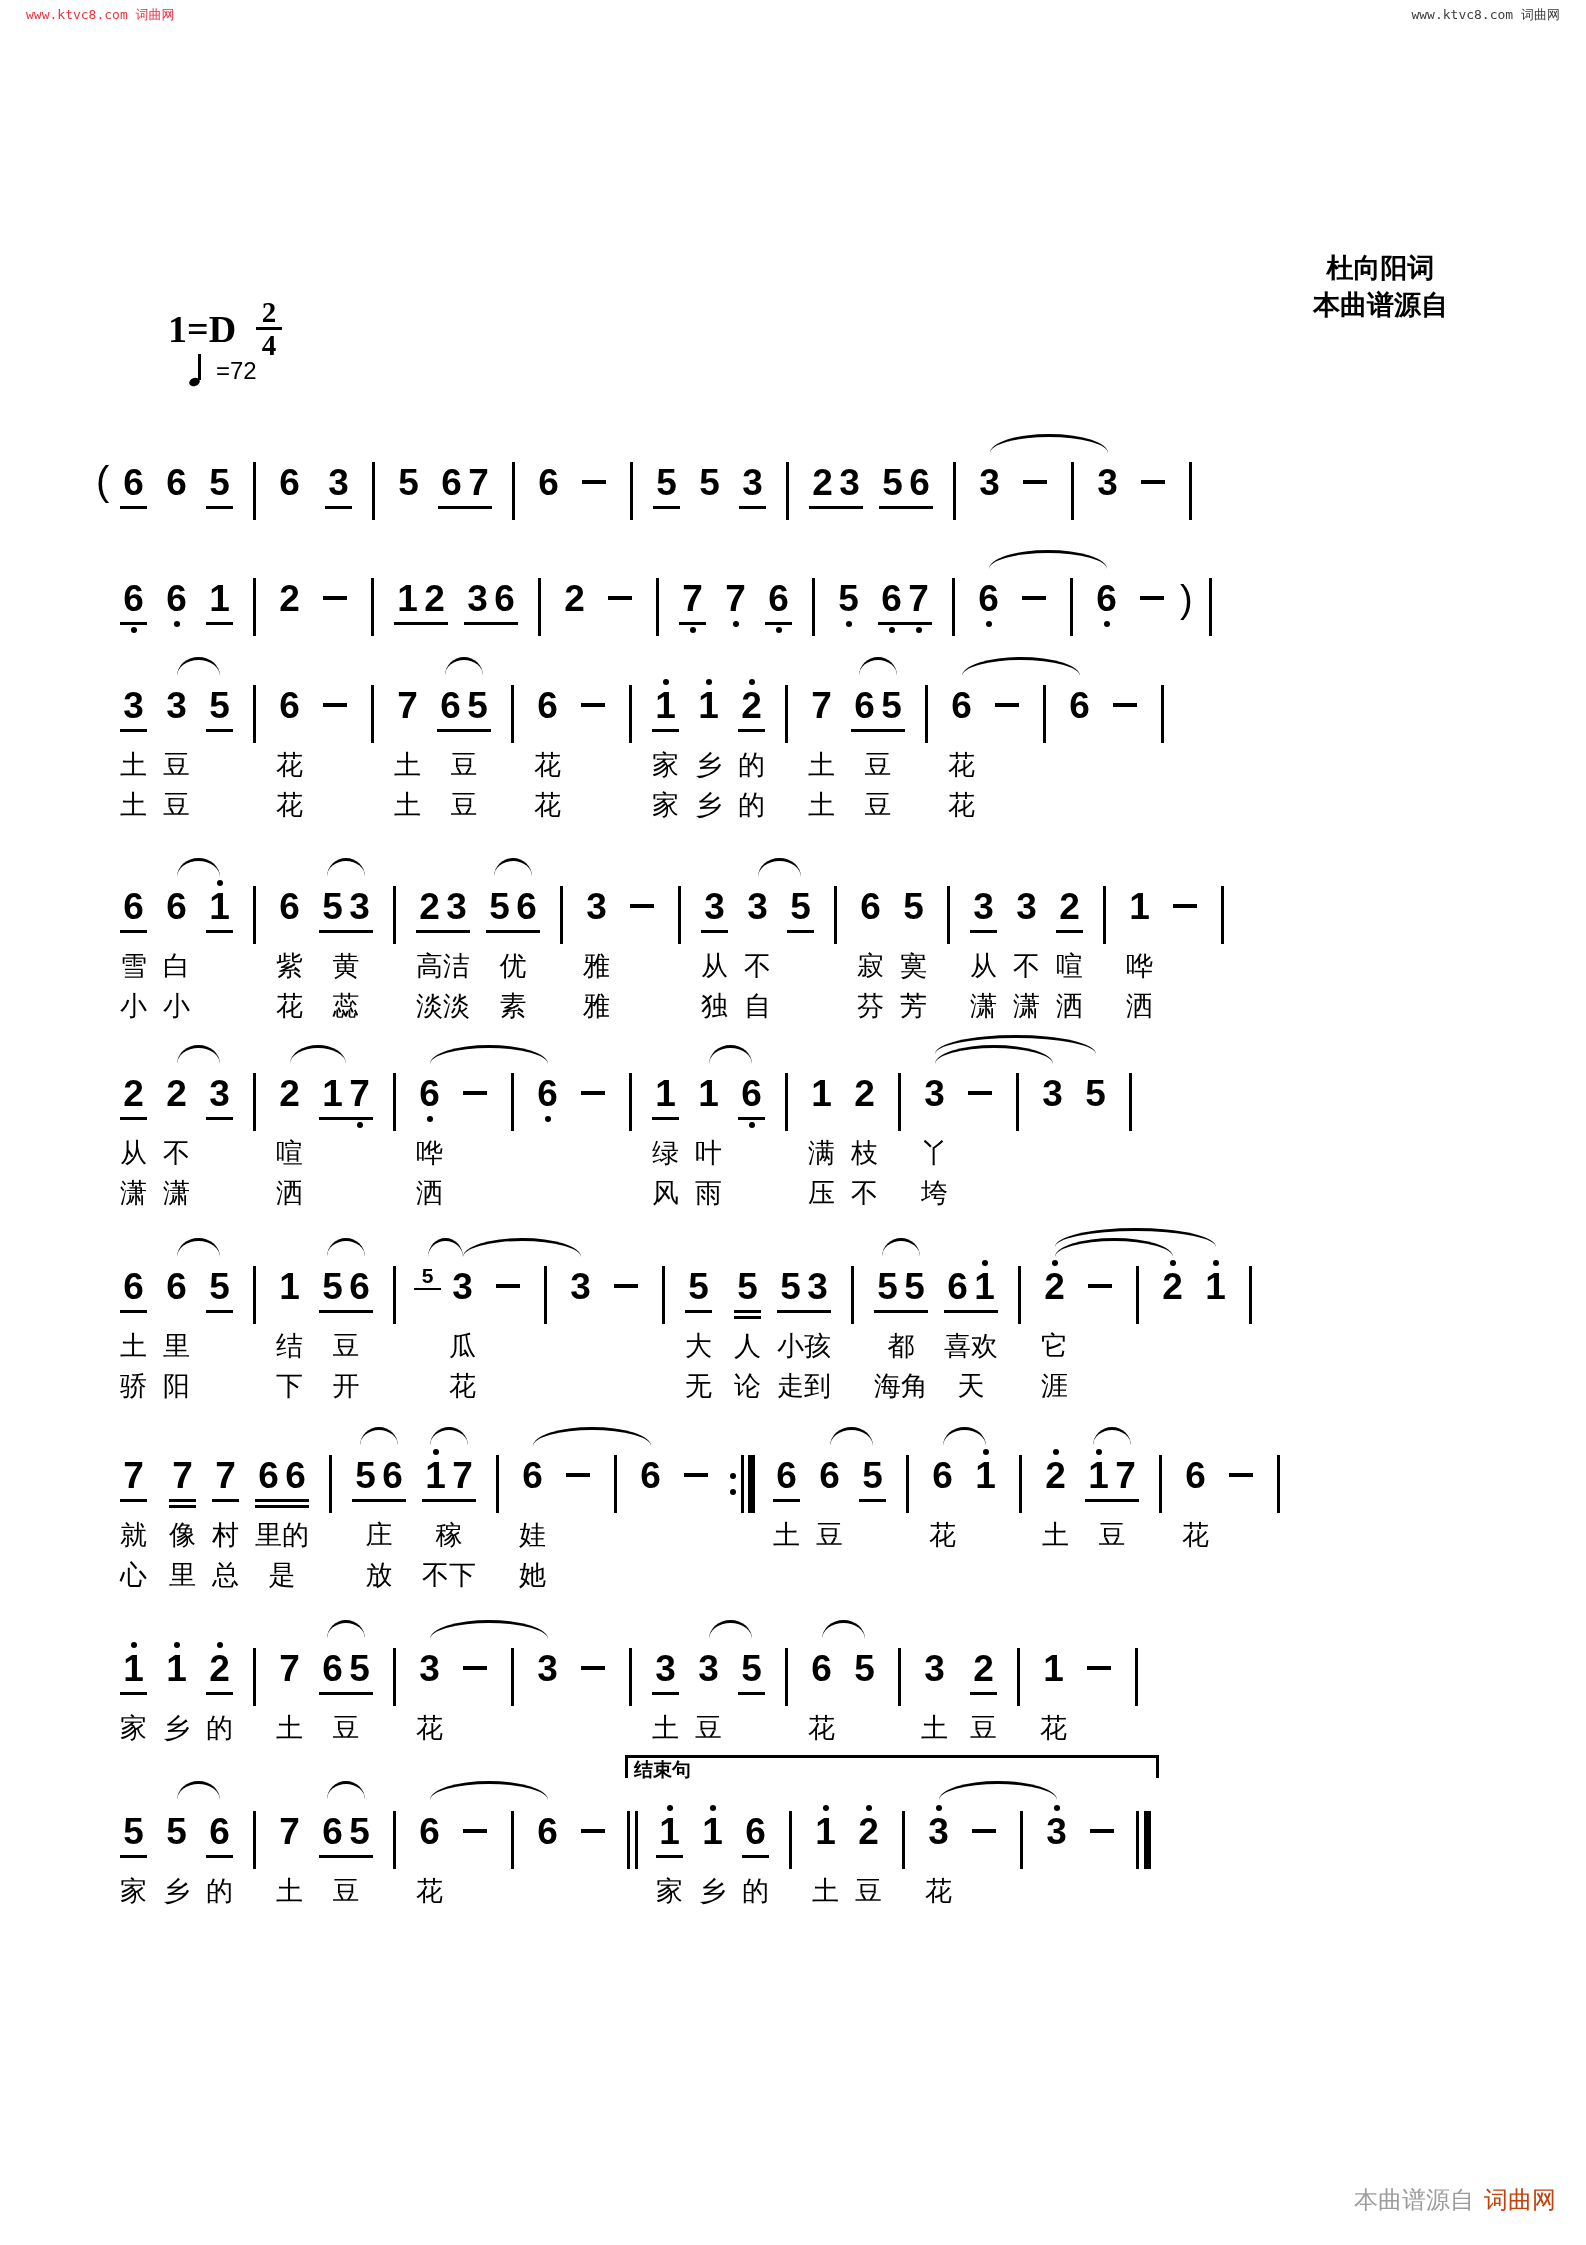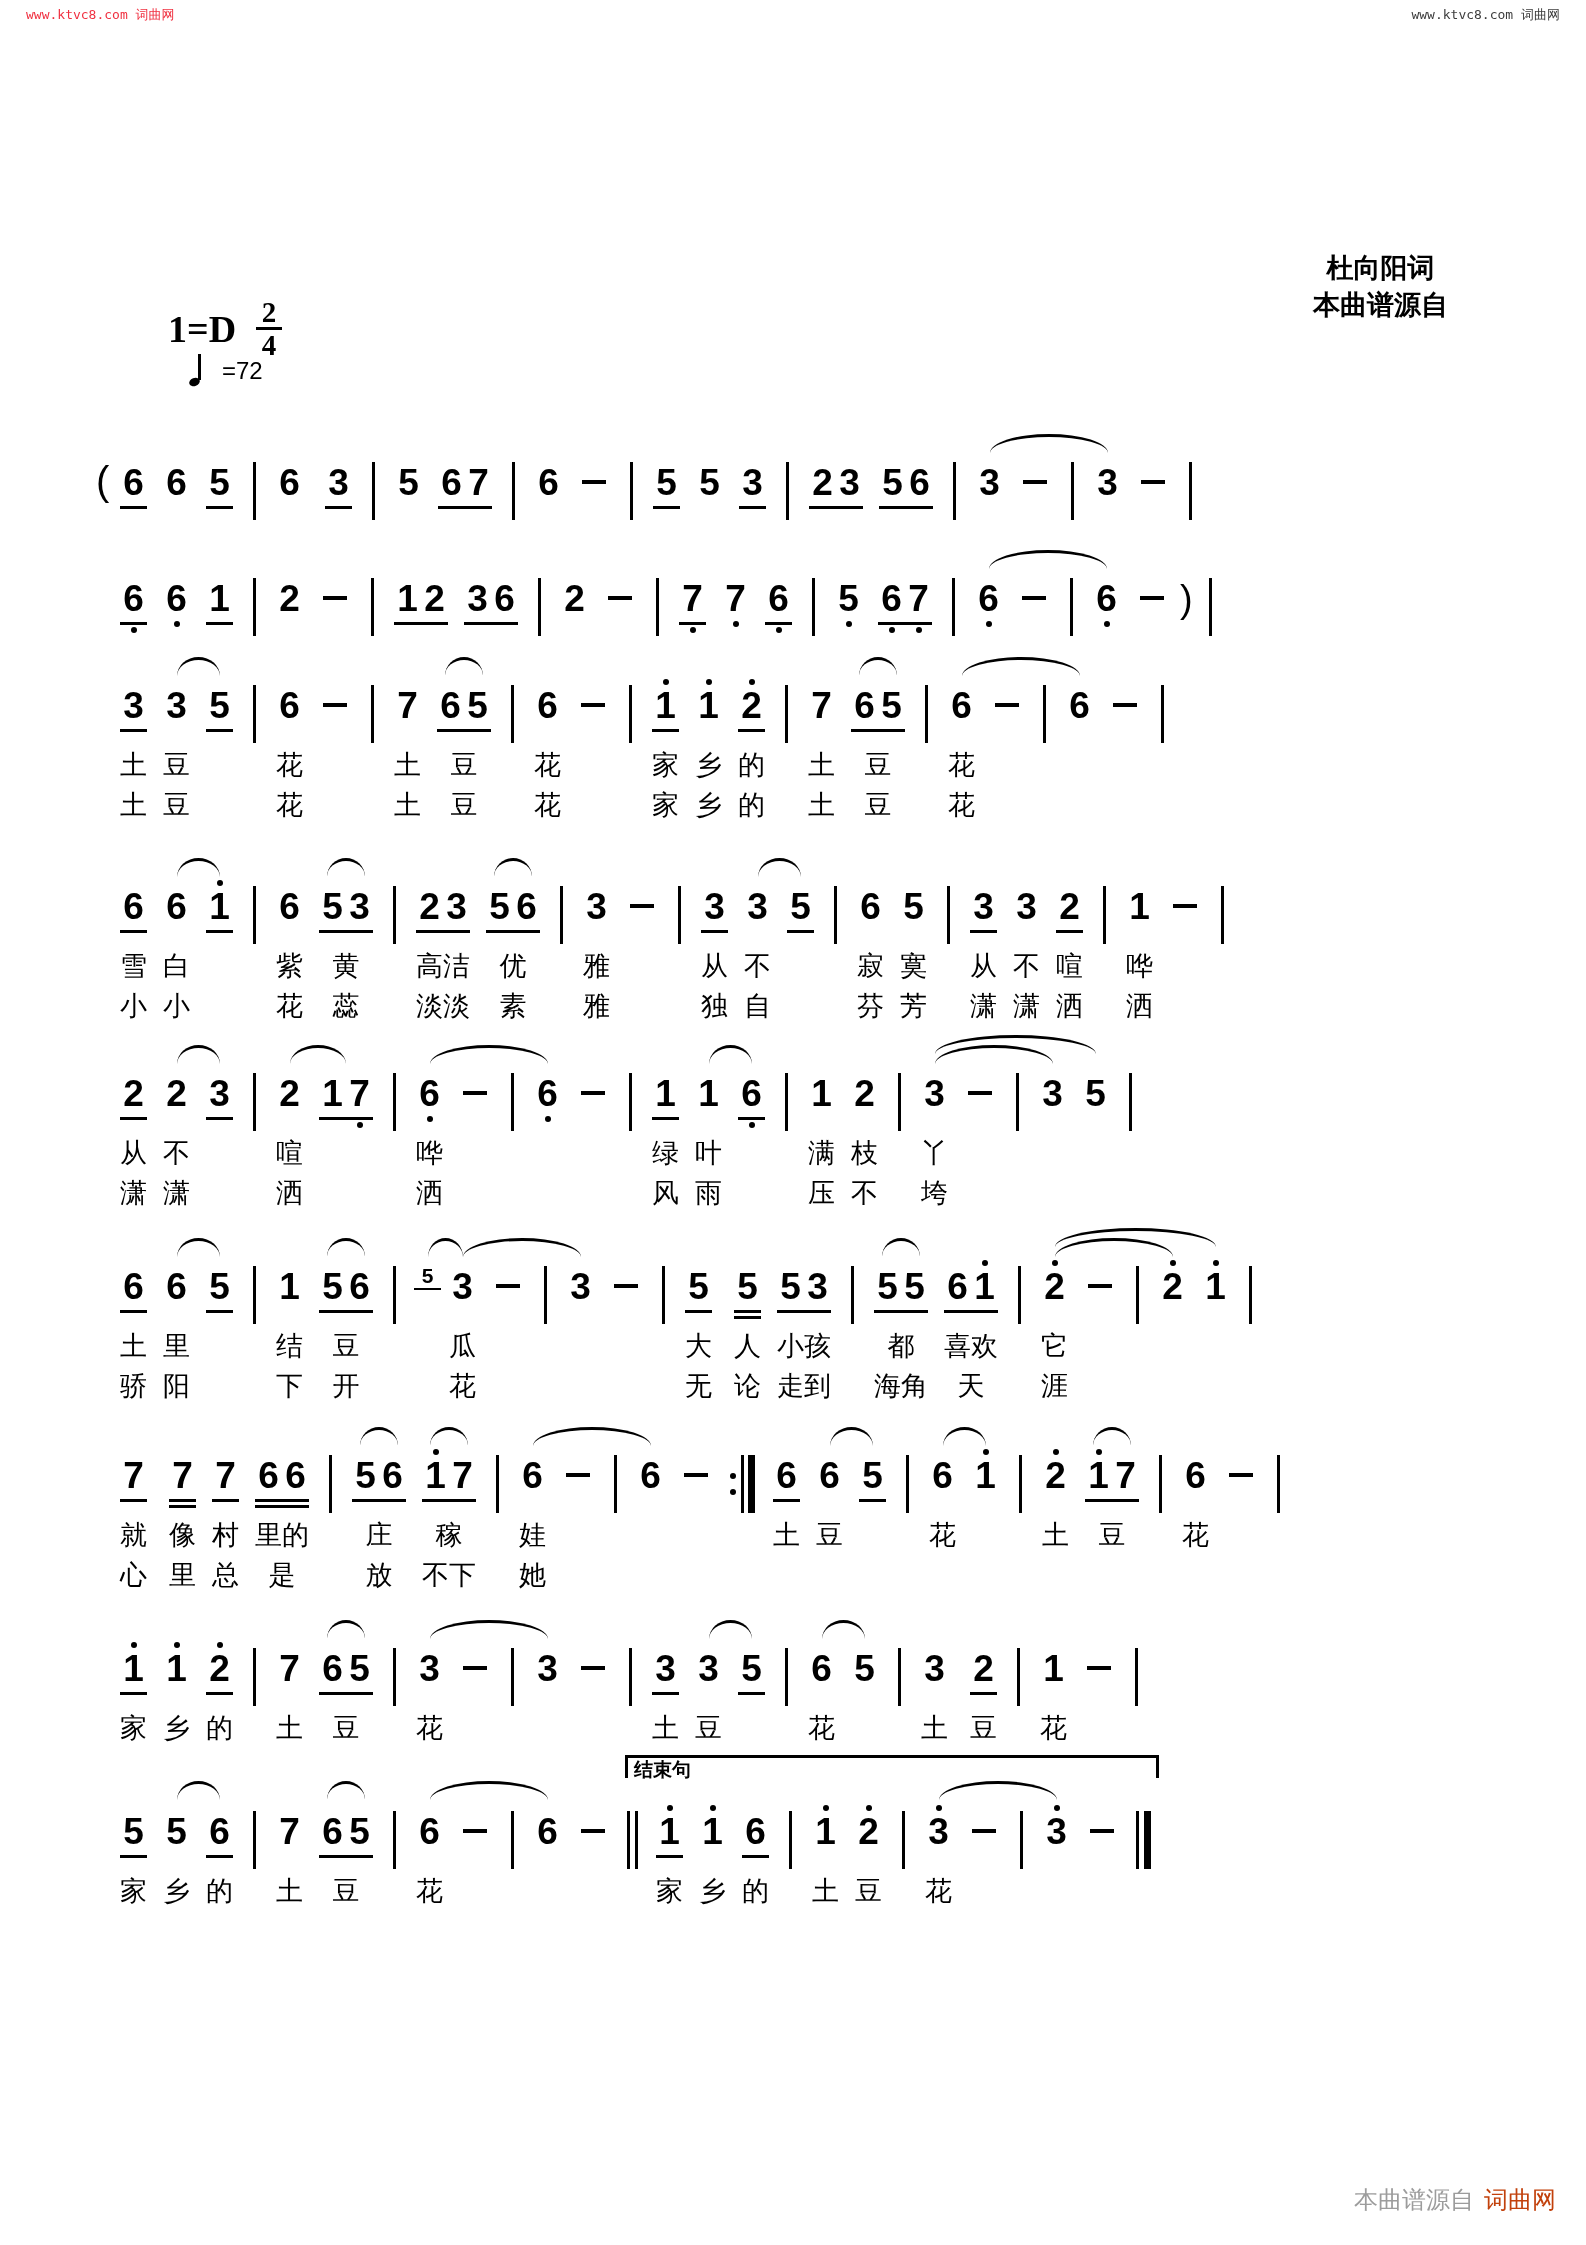--- a/index.html
+++ b/index.html
@@ -11,21 +11,21 @@
   .title{position:absolute;top:84px;left:0;width:100%;text-align:center;font-size:66px;
          font-weight:700;letter-spacing:38px;padding-left:38px;box-sizing:border-box;
          font-family:"Liberation Sans",sans-serif;}
   .meta{position:absolute;left:168px;top:258px;display:flex;align-items:center;gap:20px;margin-top:40px;}
   .keysig{font-size:38px;font-weight:700;font-family:"Liberation Serif",serif;}
   .ts{display:flex;flex-direction:column;align-items:center;font-family:"Liberation Serif",serif;}
   .ts span{font-size:29px;font-weight:700;line-height:28px;}
   .ts-line{width:26px;height:3px;background:#000;margin:1px 0;}
   .credits{position:absolute;right:138px;top:250px;text-align:center;font-size:27px;line-height:37px;
            font-family:"Liberation Serif",serif;font-weight:bold;}
-  .tempo{position:absolute;left:188px;top:354px;display:flex;align-items:center;gap:18px;
+  .tempo{position:absolute;left:188px;top:354px;display:flex;align-items:center;gap:12px;
          font-size:24px;font-weight:500;justify-content:center;}
   .qn{position:relative;width:16px;height:34px;}
   .qn::before{content:"";position:absolute;right:3px;top:0;width:3px;height:26px;background:#000;}
   .qn::after{content:"";position:absolute;left:1px;bottom:2px;width:11px;height:8px;background:#000;
              border-radius:50%;transform:rotate(-22deg);}
   .score{position:absolute;left:112px;top:422px;right:80px;}
   .score-line{position:relative;padding-top:28px;}
   .score-line:nth-child(1){margin-bottom:18px;}
   .score-line:nth-child(2){margin-bottom:8px;}
   .score-line:nth-child(3){margin-bottom:24px;}

